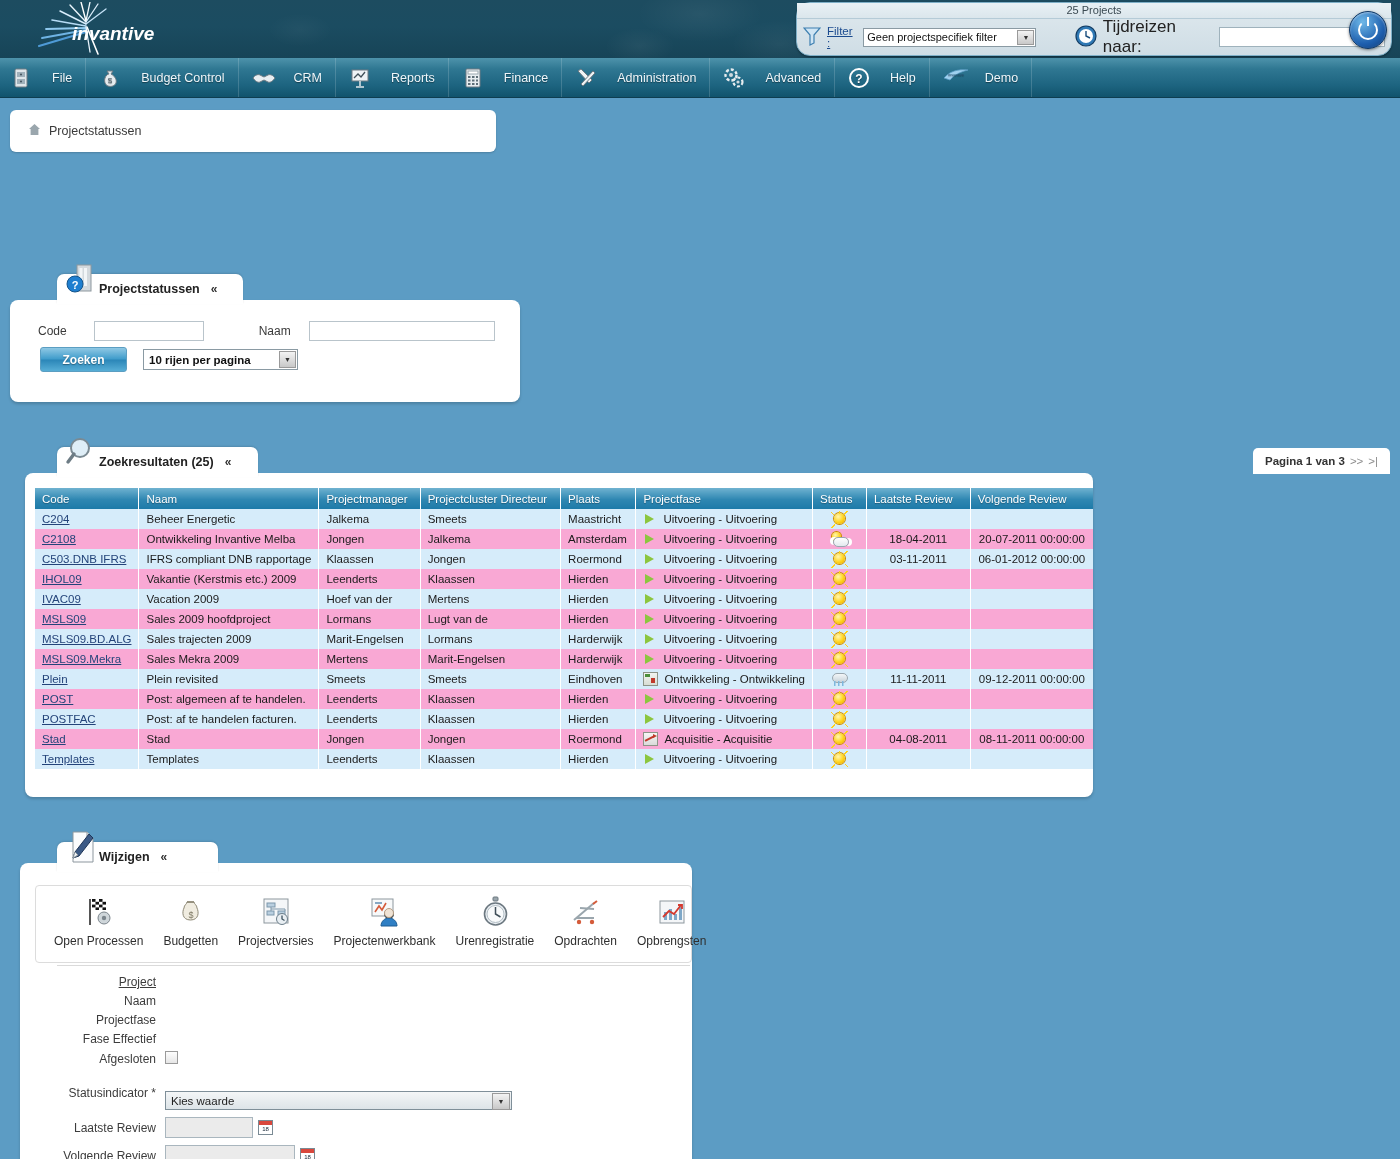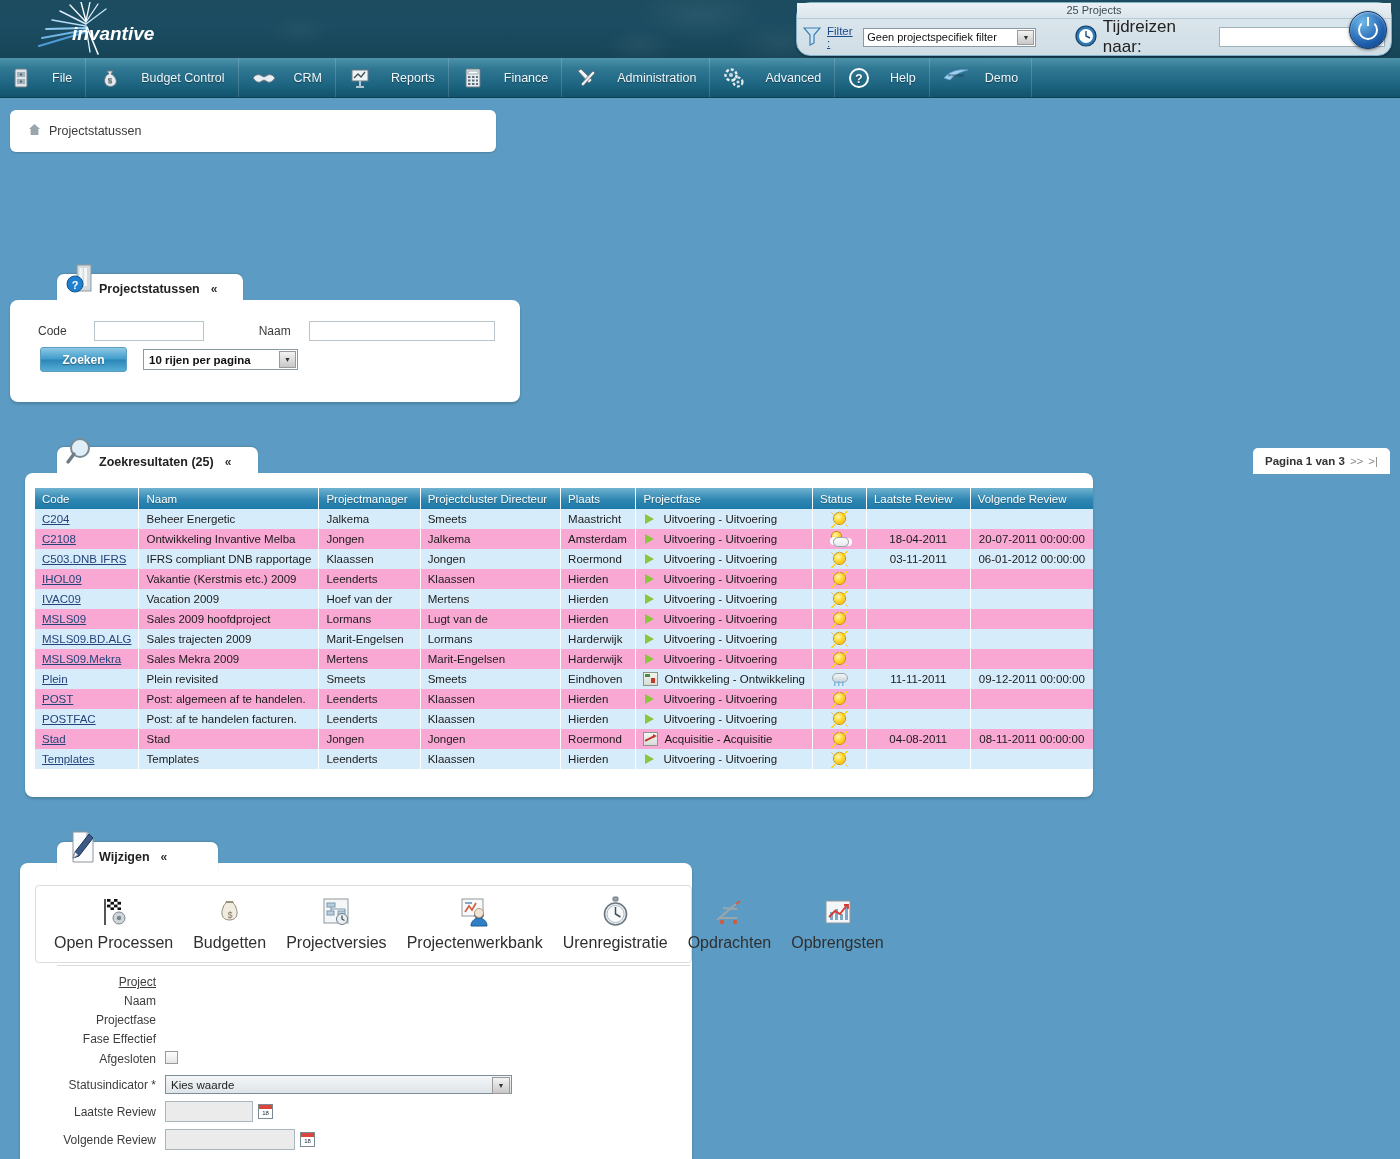--- a/index.html
+++ b/index.html
@@ -203,32 +203,32 @@
   
   #edit-tab{left:57px;top:745px;width:105px;}
   #edit-panel{left:20px;top:766px;width:672px;height:393px;border-radius:8px 8px 10px 10px;}
   .shortcut-box{
     position:absolute;left:15px;top:22px;width:637px;height:68px;
     border:1px solid #dcdcdc;border-radius:4px;background:#fff;
     display:flex;align-items:flex-start;padding:8px 0 0 18px;gap:20px;
   }
   .shortcut{width:auto;text-align:center;cursor:pointer;}
   .shortcut .sc-icon{height:36px;display:flex;align-items:center;justify-content:center;}
-  .shortcut .sc-lbl{font-size:16px;color:#2f2f2f;margin-top:4px;white-space:nowrap;}
+  .shortcut .sc-lbl{font-size:12px;color:#2f2f2f;margin-top:4px;white-space:nowrap;}
   .divider{position:absolute;left:37px;top:102px;width:633px;height:1px;background:#dadada;}
   .form{position:absolute;left:0;top:112px;width:672px;}
   .frow{display:flex;align-items:center;margin-bottom:5px;}
   .flbl{width:136px;text-align:right;padding-right:9px;font-size:12px;color:#3c3c3c;}
   .flbl.lnk{color:#3c3c3c;text-decoration:underline;cursor:pointer;}
   .fval{flex:1;}
   .chk{width:11px;height:11px;border:1px solid #9a9a9a;background:linear-gradient(180deg,#fdfdfd,#e6e6e6);display:inline-block;}
   .sel-wide{
     width:340px;height:17px;border:1px solid #7f8f99;
     background:linear-gradient(180deg,#f4f6f7,#dde4e8);
-    display:flex;align-items:center;padding-left:5px;font-size:11.5px;color:#222;position:relative;
+    display:flex;align-items:center;padding-left:5px;font-size:11.5px;color:#222;position:relative;margin-top:16px;
   }
   .sel-wide .sel-arrow{height:15px;width:16px;}
   .date-inp{height:17px;border:1px solid #a9b6be;background:#ebebeb;}
   .cal{
     width:13px;height:13px;margin-left:5px;display:inline-block;position:relative;
     background:#fff;border:1px solid #7a8a94;cursor:pointer;vertical-align:middle;
   }
   .cal:before{content:"";position:absolute;left:0;top:0;right:0;height:4px;background:#d9473c;}
   .cal:after{content:"18";position:absolute;left:0;right:0;top:4px;font-size:6px;text-align:center;color:#123;line-height:8px;}
 </style>

